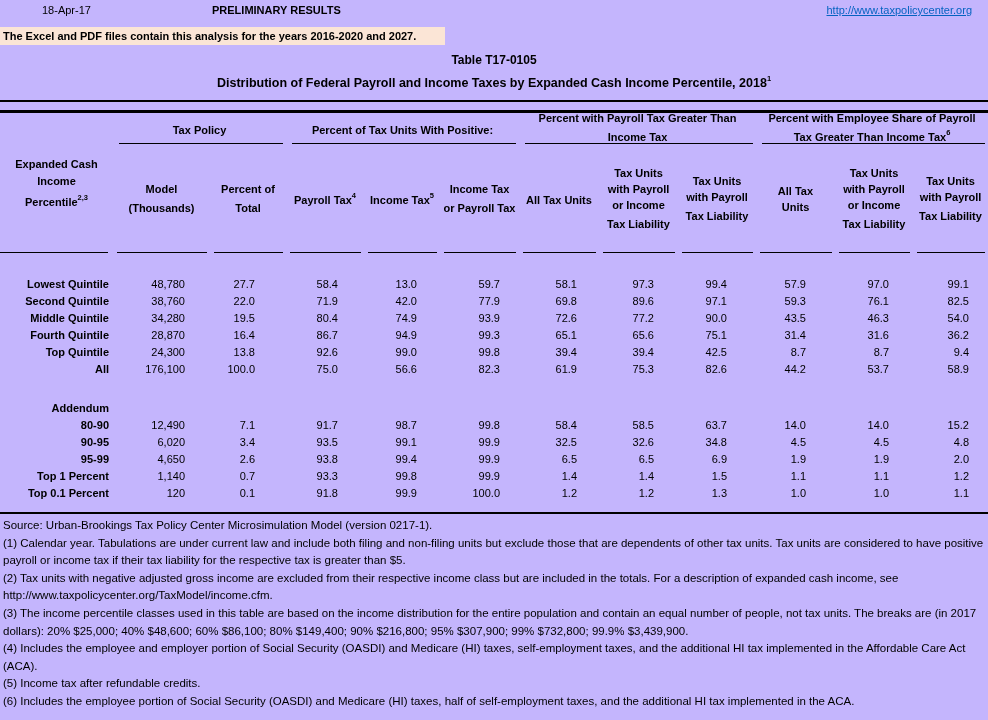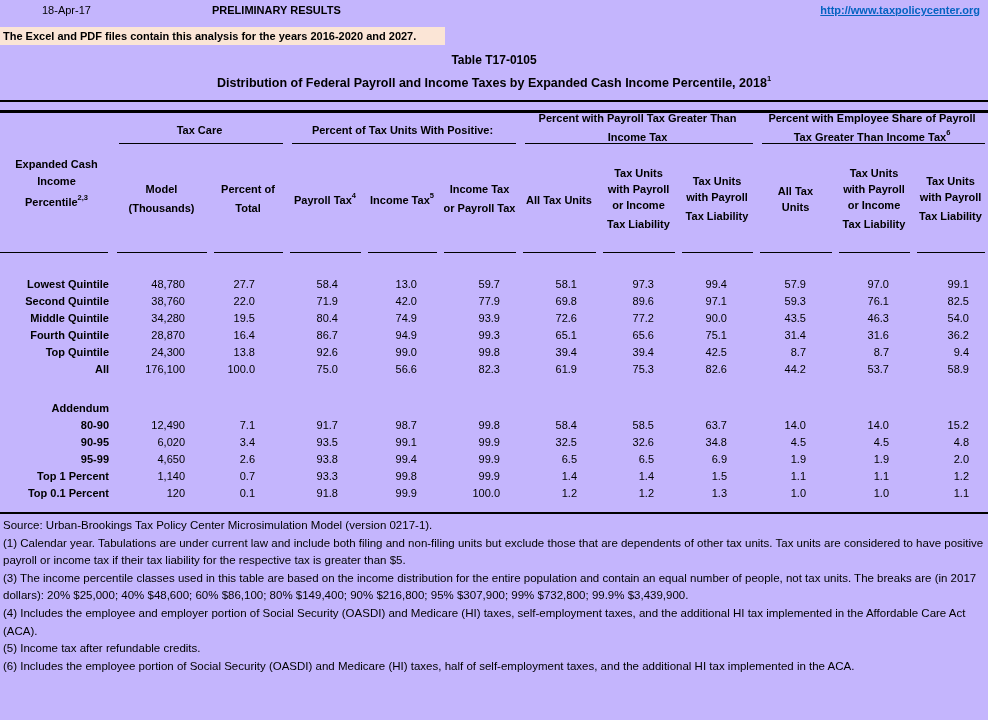--- a/index.html
+++ b/index.html
@@ -2,21 +2,21 @@
 <html><head>
 <meta charset="utf-8">
 <style>
   html,body{margin:0;padding:0;background:#fff;}
   .sheet{position:relative;width:988px;height:720px;background:#c4b5fd;
          font-family:"Liberation Sans",sans-serif;color:#000;overflow:hidden;}
 
   
   .date{position:absolute;left:42px;top:4px;font-size:11px;}
   .prelim{position:absolute;left:212px;top:4px;font-size:11px;font-weight:bold;}
-  .tpclink{position:absolute;right:8px;top:4px;font-size:11px;color:#0563C1;text-decoration:underline;cursor:pointer;font-weight:bold;}
+  .tpclink{position:absolute;right:16px;top:4px;font-size:11px;color:#0563C1;text-decoration:underline;cursor:pointer;}
   .banner{position:absolute;left:0;top:27px;width:442px;height:18px;background:#FBE5D6;
           font-size:11px;font-weight:bold;line-height:18px;padding-left:3px;white-space:nowrap;}
 
   
   .tnum{position:absolute;left:0;top:53px;width:988px;text-align:center;font-size:12px;font-weight:bold;}
   .ttitle{position:absolute;left:0;top:75px;width:988px;text-align:center;font-size:12.5px;font-weight:bold;}
   sup{font-size:7.5px;position:relative;top:-1px;}
 
   
   .rule{position:absolute;left:0;width:988px;background:#000;}
@@ -69,21 +69,21 @@
 
   <div class="grid" id="grid">
 
     <div class="cell stub">
       <div>Expanded Cash</div>
       <div>Income</div>
       <div><span>Percentile</span><sup>2,3</sup></div>
     </div>
 
     <div class="cell grp g1">
-        <span><span>Tax Care</span><sup></sup></span>
+        <span><span>Tax Policy</span><sup></sup></span>
       </div>
     <div class="cell grp g3">
         <span><span>Percent with Payroll Tax Greater Than Income Tax</span><sup></sup></span>
       </div>
     <div class="cell grp g2">
         <span><span>Percent of Tax Units With Positive:</span><sup></sup></span>
       </div>
     <div class="cell grp g4">
         <span><span>Percent with Employee Share of Payroll Tax Greater Than Income Tax</span><sup>6</sup></span>
       </div>
@@ -255,19 +255,20 @@
       <div class="cell num" style="grid-area: 16 / 10; padding-right: 29px;">1.0</div>
       <div class="cell num" style="grid-area: 16 / 11; padding-right: 24px;">1.0</div>
       <div class="cell num" style="grid-area: 16 / 12; padding-right: 19px;">1.1</div>
     </div>
 
   <div class="rule rule-bottom"></div>
 
   <div class="footnotes">
     <div class="fn">Source: Urban-Brookings Tax Policy Center Microsimulation Model (version 0217-1).</div>
     <div class="fn">(1) Calendar year. Tabulations are under current law and include both filing and non-filing units but exclude those that are dependents of other tax units.  Tax units are considered to have positive payroll or income tax if their tax liability for the respective tax is greater than $5.</div>
+    <div class="fn">(2) Tax units with negative adjusted gross income are excluded from their respective income class but are included in the totals. For a description of expanded cash income, see http://www.taxpolicycenter.org/TaxModel/income.cfm.</div>
     <div class="fn">(3) The income percentile classes used in this table are based on the income distribution for the entire population and contain an equal number of people, not tax units. The breaks are (in 2017 dollars): 20% $25,000; 40% $48,600; 60% $86,100; 80% $149,400; 90% $216,800; 95% $307,900; 99% $732,800; 99.9% $3,439,900.</div>
     <div class="fn">(4) Includes the employee and employer portion of Social Security (OASDI) and Medicare (HI) taxes, self-employment taxes, and the additional HI tax implemented in the Affordable Care Act (ACA).</div>
     <div class="fn">(5) Income tax after refundable credits.</div>
     <div class="fn">(6) Includes the employee portion of Social Security (OASDI) and Medicare (HI) taxes, half of self-employment taxes, and the additional HI tax implemented in the ACA.</div>
   </div>
 
 </div>
 
 </body></html>

